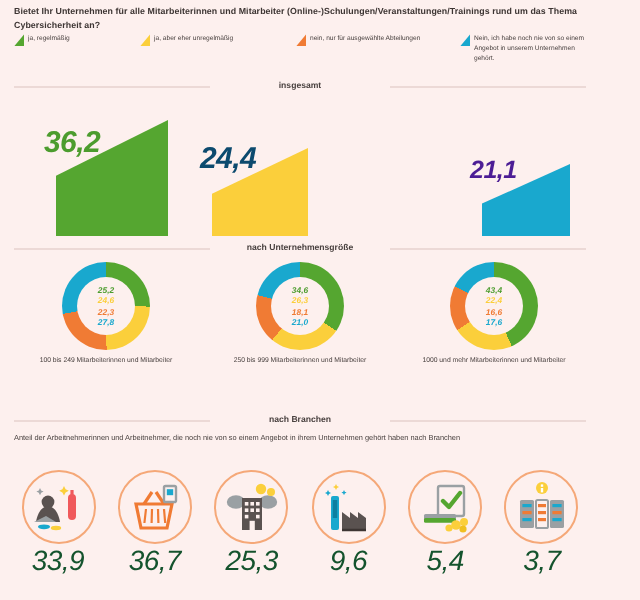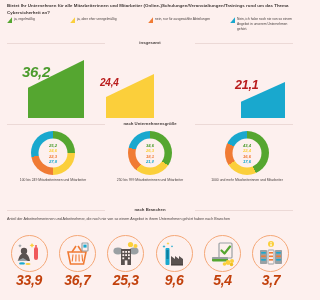--- a/index.html
+++ b/index.html
@@ -112,23 +112,23 @@
     clip-path: polygon(0 55%, 100% 0, 100% 100%, 0 100%); }
   .bar-value {
     position: absolute;
     font-size: 15px;
     font-weight: bold;
     font-style: italic;
     letter-spacing: -0.02em;
     white-space: nowrap;
   }
   .bar-value.v0 { color: #4c9c2e; left: 0px;  bottom: 38px; }
-  .bar-value.v1 { color: #b91c1c; left: 0px;  bottom: 30px; font-size: 10px;}
+  .bar-value.v1 { color: #0c4a6e; left: 0px;  bottom: 30px; font-size: 15px;}
   .bar-value.v2 { color: #e8622e; left: 0px;  bottom: 22px; font-size: 12.5px;}
-  .bar-value.v3 { color: #b91c1c; left: 0px;  bottom: 26px; font-size: 12.5px;}
+  .bar-value.v3 { color: #4c1d95; left: 0px;  bottom: 26px; font-size: 12.5px;}
 
   
   .donuts {
     position: absolute;
     left: 0; top: 131px;
     width: 300px; height: 70px;
   }
   .donut-cell {
     position: absolute;
     width: 100px;
@@ -204,23 +204,23 @@
     background: #fdf0ee;
     display: flex;
     align-items: center;
     justify-content: center;
     overflow: hidden;
   }
   .ind-circle svg { width: 30px; height: 30px; display: block; }
   .ind-value {
     margin-top: 1px;
     font-size: 14px;
-    font-weight: bold;
+    font-weight: normal;
     font-style: italic;
-    color: #c2410c;
+    color: #14532d;
     letter-spacing: -0.02em;
     line-height: 1;
   }
 </style>
 </head>
 <body>
 
 <div id="page">
 
   <div class="headline">Bietet Ihr Unternehmen für alle Mitarbeiterinnen und Mitarbeiter (Online-)Schulungen/Veranstaltungen/Trainings rund um das Thema Cybersicherheit an?</div>

